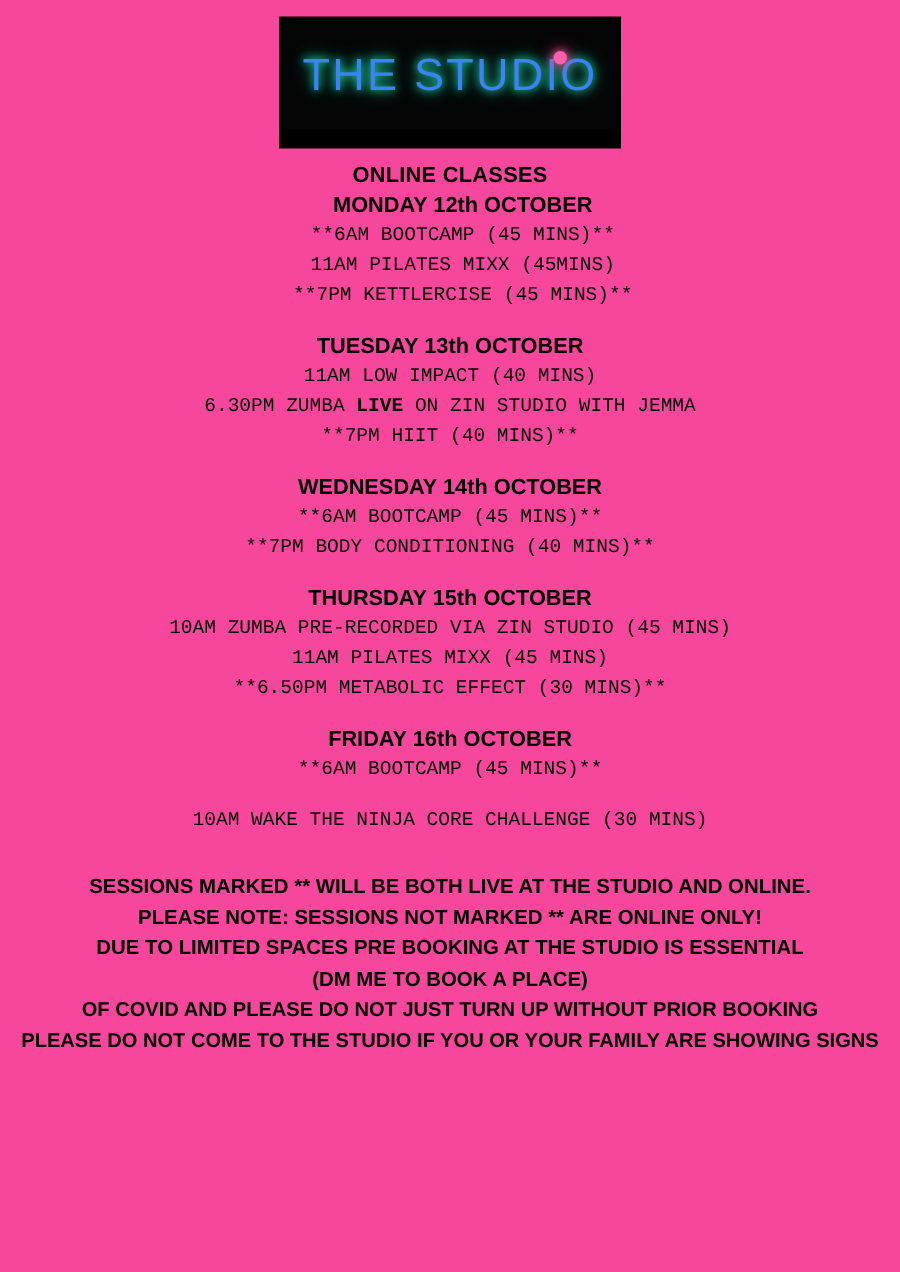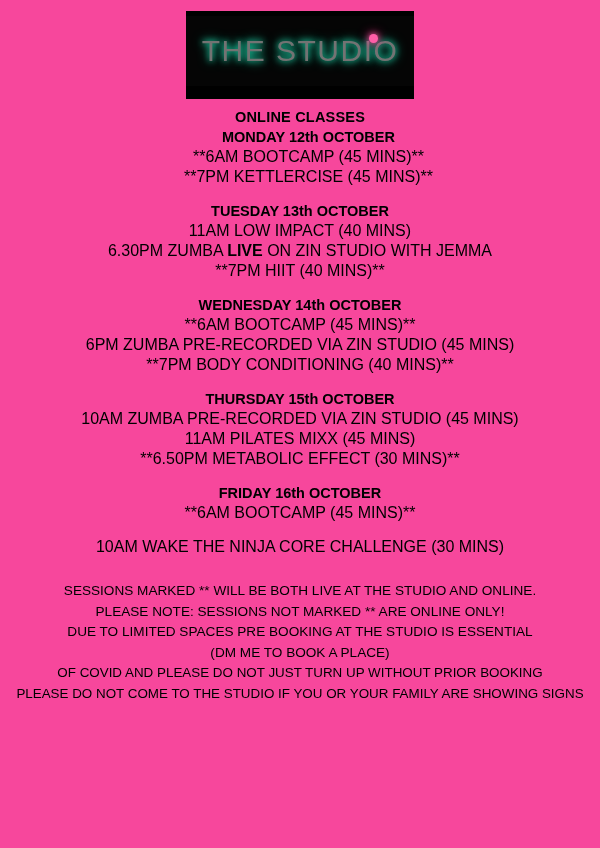--- a/index.html
+++ b/index.html
@@ -41,21 +41,21 @@
     background: #050505;
     display: flex;
     align-items: center;
     justify-content: center;
     position: relative;
   }
   .logo-text {
     font-family: "Liberation Sans", sans-serif;
     font-size: 30px;
     letter-spacing: 1.5px;
-    color: #737373;
+    color: #3b82f6;
     text-shadow: 0 0 6px #1ee6b8, 0 0 12px #16b68f;
     white-space: nowrap;
     font-weight: 400;
   }
   .logo-dot {
     position: absolute;
     width: 9px;
     height: 9px;
     border-radius: 50%;
     background: #ff5ea8;
@@ -81,36 +81,37 @@
     letter-spacing: .2px;
     line-height: 20px;
   }
   .day-title {
     font-weight: bold;
     font-size: 14.5px;
     line-height: 20px;
     margin-top: 0;
   }
   .cls {
-    font-size: 16px;
+    font-size: 13px;
     line-height: 20px;
     font-weight: normal;
+    font-family: Liberation Mono, monospace;
   }
   .cls b { font-weight: bold; }
   .day-block { margin-bottom: 14px; }
   .day-block:first-child { margin-bottom: 14px; padding-left: 17px; }
 
   
   .footer {
     width: 600px;
     text-align: center;
     margin-top: 10px;
   }
   .footer div {
-    font-weight: normal;
+    font-weight: bold;
     font-size: 13.6px;
     line-height: 20.5px;
   }
   .footer .smaller {
     font-size: 13.4px;
   }
 </style>
 </head>
 <body>
 
@@ -123,32 +124,32 @@
     </div>
     <div class="logo-bar"></div>
   </div>
 
   <div class="schedule">
     <div class="heading">ONLINE CLASSES</div>
     <div id="days">
         <div class="day-block">
           <div class="day-title">MONDAY 12th OCTOBER</div>
           <div class="cls">**6AM BOOTCAMP (45 MINS)**</div>
+          <div class="cls">11AM PILATES MIXX (45MINS)</div>
           <div class="cls">**7PM KETTLERCISE (45 MINS)**</div>
         </div>
         <div class="day-block">
           <div class="day-title">TUESDAY 13th OCTOBER</div>
           <div class="cls">11AM LOW IMPACT (40 MINS)</div>
           <div class="cls">6.30PM ZUMBA <b>LIVE</b> ON ZIN STUDIO WITH JEMMA</div>
           <div class="cls">**7PM HIIT (40 MINS)**</div>
         </div>
         <div class="day-block">
           <div class="day-title">WEDNESDAY 14th OCTOBER</div>
           <div class="cls">**6AM BOOTCAMP (45 MINS)**</div>
-          <div class="cls">6PM ZUMBA PRE-RECORDED VIA ZIN STUDIO (45 MINS)</div>
           <div class="cls">**7PM  BODY CONDITIONING (40 MINS)**</div>
         </div>
         <div class="day-block">
           <div class="day-title">THURSDAY 15th OCTOBER</div>
           <div class="cls">10AM ZUMBA PRE-RECORDED VIA ZIN STUDIO (45 MINS)</div>
           <div class="cls">11AM PILATES MIXX (45 MINS)</div>
           <div class="cls">**6.50PM METABOLIC EFFECT (30 MINS)**</div>
         </div>
         <div class="day-block">
           <div class="day-title">FRIDAY 16th OCTOBER</div>

